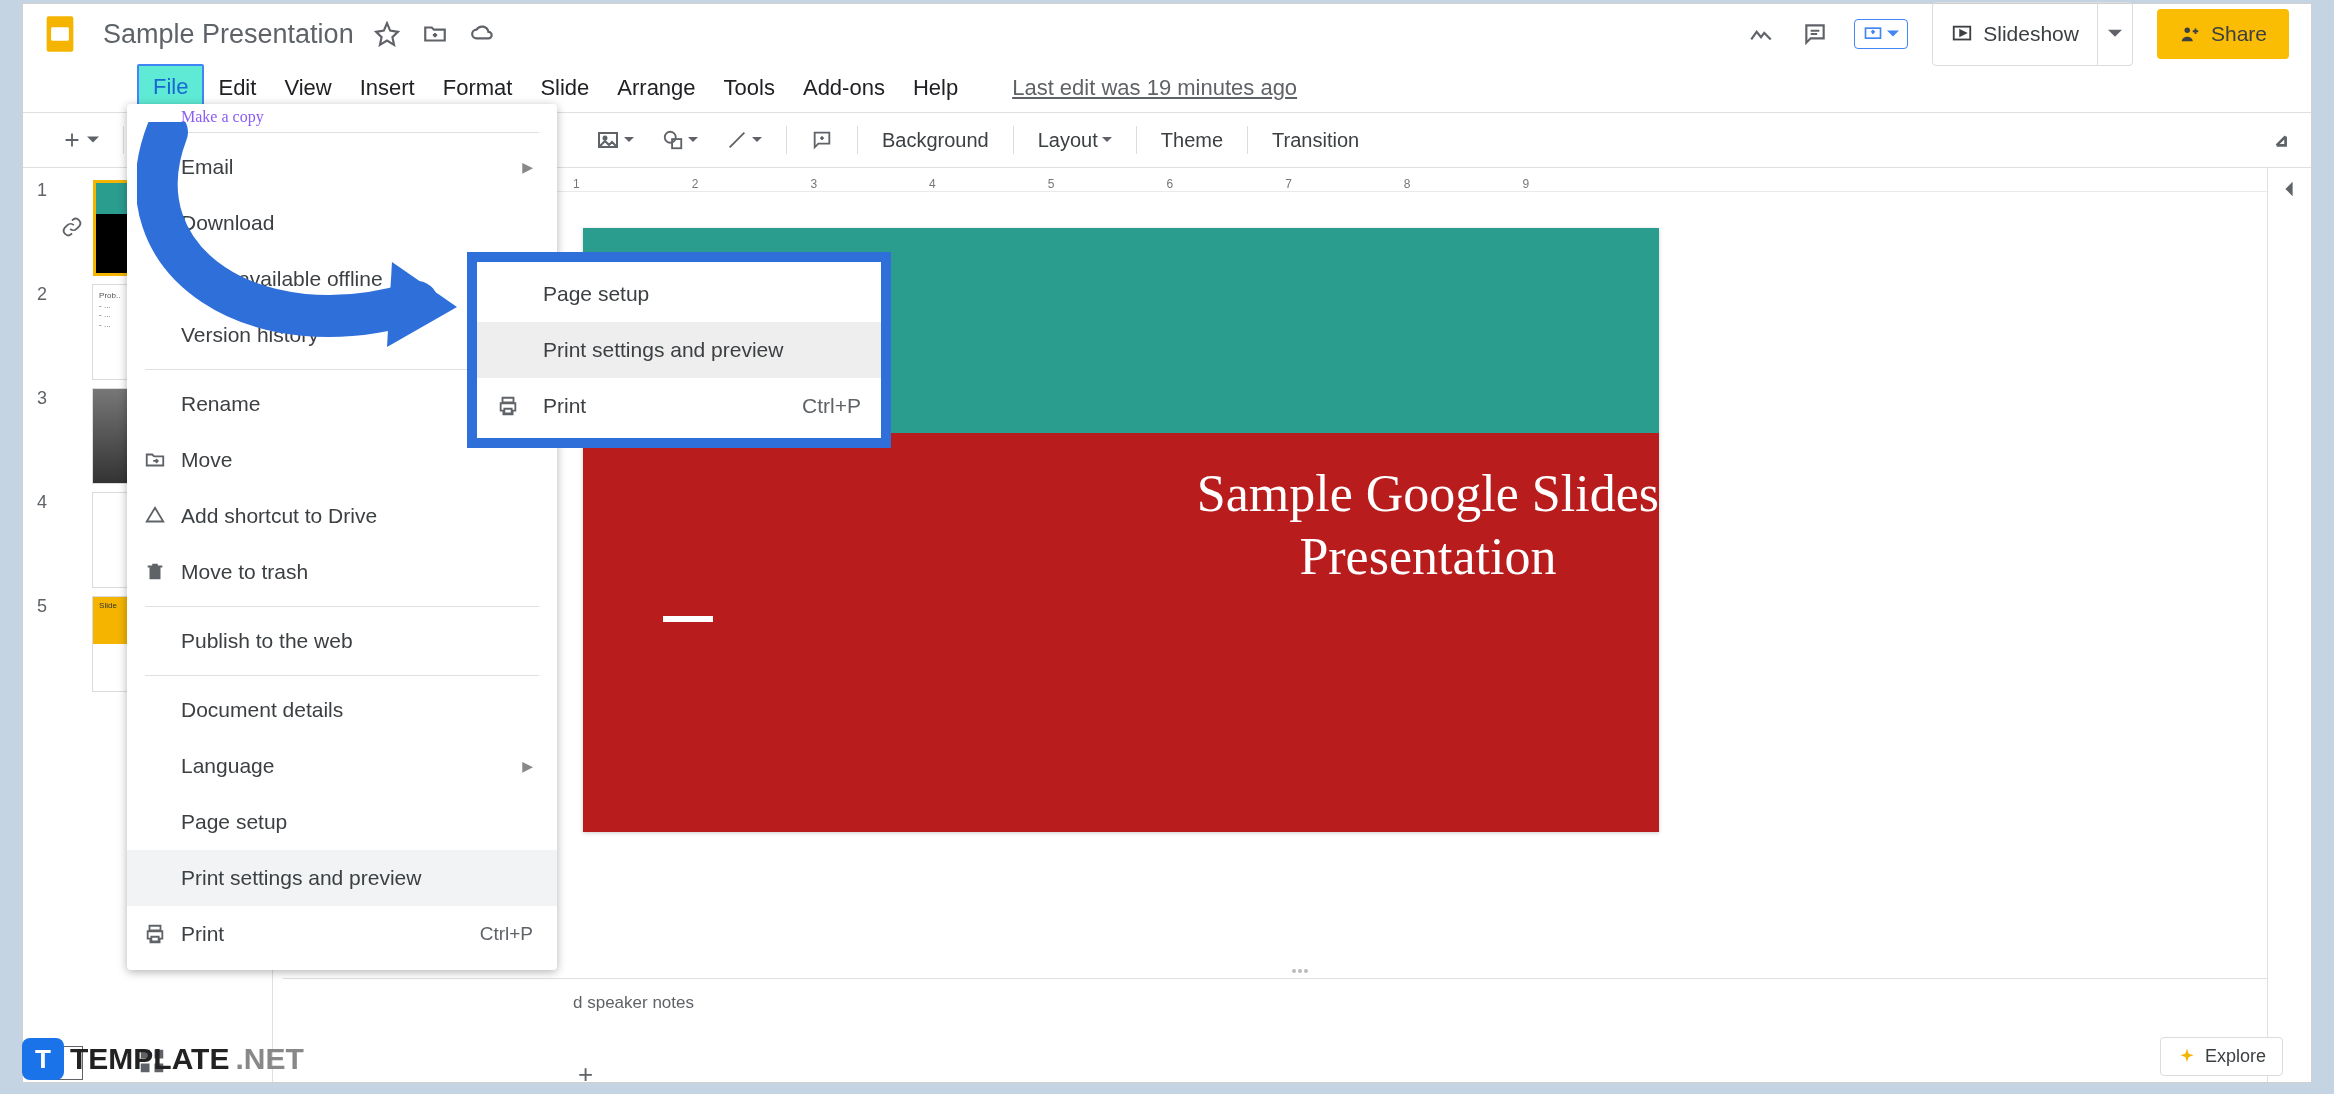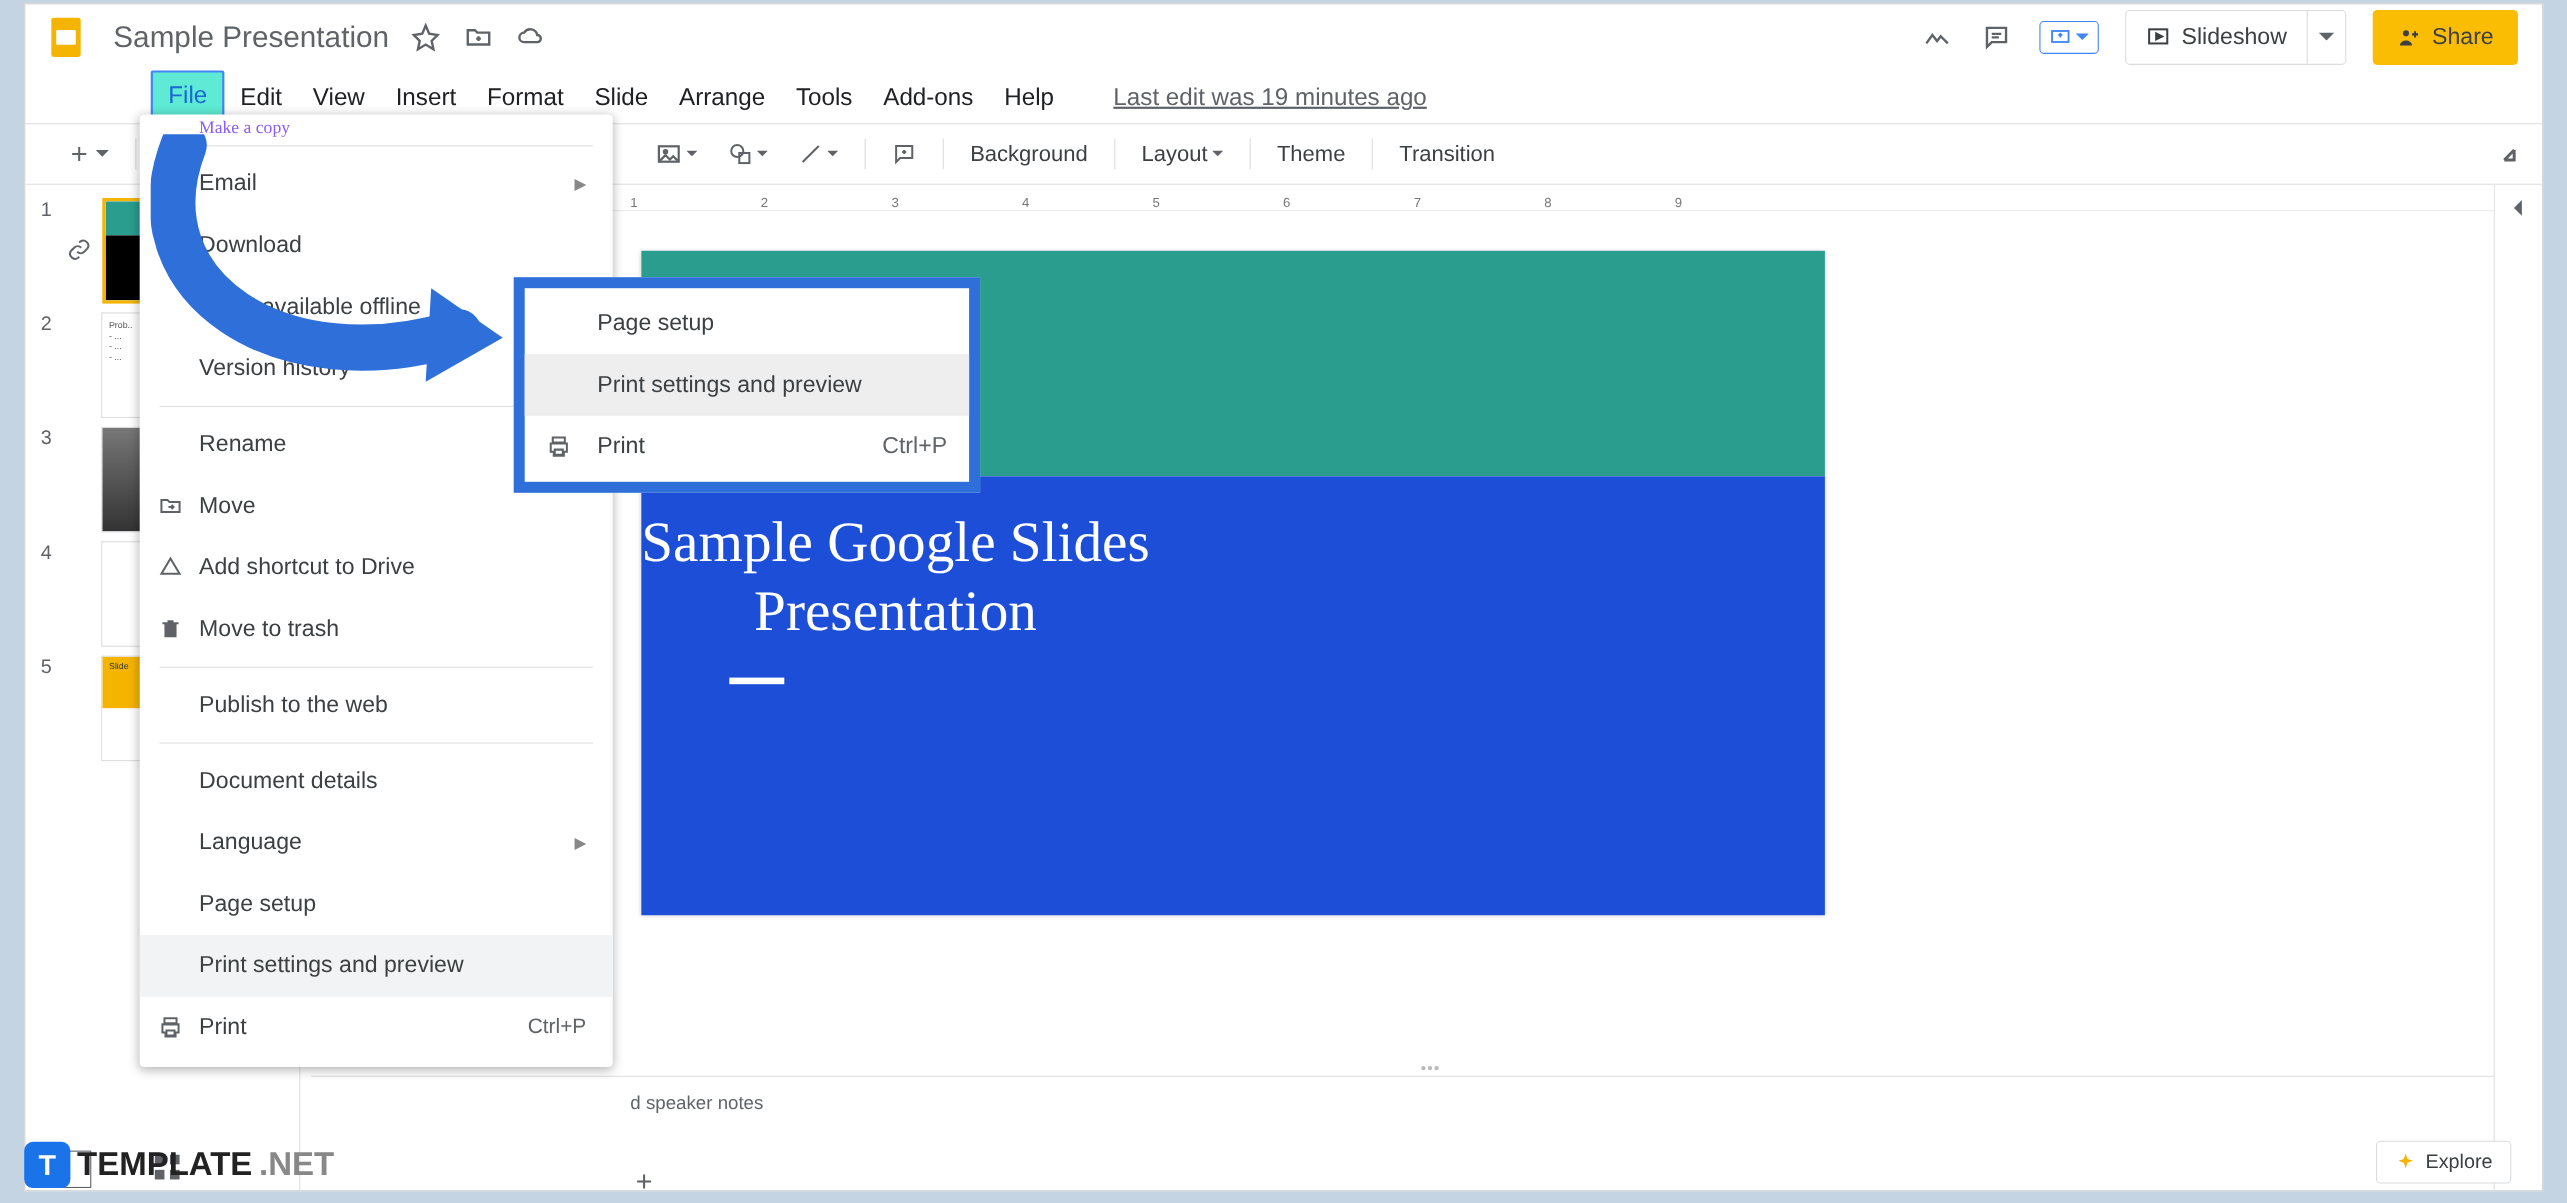--- a/index.html
+++ b/index.html
@@ -6,21 +6,21 @@
   body { font-family: Arial, sans-serif; background: #c5d4e3; width: 2334px; height: 1094px; overflow: hidden; position: relative; }
   .frame { position: absolute; left: 22px; top: 3px; width: 2290px; height: 1080px; background: #fff; border: 1px solid #d0d0d0; }
   .top-bar { display: flex; align-items: center; height: 60px; padding: 0 12px; }
   .logo { width: 50px; height: 50px; display: flex; align-items: center; justify-content: center; margin-right: 10px; }
   .logo svg { width: 40px; height: 40px; }
   .doc-title-row { display: flex; align-items: center; gap: 18px; margin-left: 8px; }
   .doc-title { font-size: 27px; color: #5f6368; }
   .icon-btn { width: 30px; height: 30px; display: flex; align-items: center; justify-content: center; cursor: pointer; color: #5f6368; }
   .spacer { flex: 1; }
   .header-right { display: flex; align-items: center; gap: 24px; padding-right: 10px; }
-  .present-split { display: flex; border: 1px solid #dadce0; border-radius: 4px; height: 50px; align-items: center; }
+  .present-split { display: flex; border: 1px solid #dadce0; border-radius: 4px; height: 64px; align-items: center; }
   .present-main { display: flex; align-items: center; gap: 10px; padding: 0 18px; font-size: 21px; color: #3c4043; }
   .present-drop { border-left: 1px solid #dadce0; padding: 0 10px; height: 100%; display: flex; align-items: center; }
   .share-btn { background: #fbbc04; border-radius: 4px; height: 50px; padding: 0 22px; display: flex; align-items: center; gap: 10px; font-size: 21px; color: #3c4043; }
   .upload-btn { border: 1px solid #4285f4; border-radius: 4px; padding: 4px 8px; display: flex; align-items: center; gap: 4px; color: #4285f4; }
   .menu-bar { display: flex; align-items: center; height: 48px; padding-left: 114px; gap: 0; font-size: 22px; color: #202124; }
   .menu-item { padding: 8px 14px; cursor: pointer; border-radius: 4px; }
   .menu-item.active { background: #5eead4; color: #1967d2; border: 2px solid #4285f4; border-radius: 2px; margin-top: -2px; }
   .last-edit { margin-left: 40px; color: #5f6368; text-decoration: underline; font-size: 22px; }
   .toolbar { height: 56px; border-top: 1px solid #e0e0e0; border-bottom: 1px solid #e0e0e0; display: flex; align-items: center; padding: 0 10px 0 28px; gap: 8px; font-size: 20px; color: #5f6368; }
   .tool { padding: 6px 10px; display: flex; align-items: center; gap: 4px; cursor: pointer; border-radius: 4px; }
@@ -35,21 +35,21 @@
   .slide-thumb.active { border: 3px solid #f4b400; }
   .thumb1 .t-top { height: 34%; background: #2a9d8f; }
   .thumb1 .t-bot { height: 66%; background: #000; }
   .thumb5 .t-top { height: 50%; background: #f4b400; font-size:8px; padding: 4px 6px; color:#333;}
   .thumb5 .t-bot { height: 50%; background: #fff; }
   .link-icon { width: 22px; height: 22px; color: #5f6368; position: relative; top: 36px; }
   .canvas-area { flex: 1; position: relative; overflow: hidden; }
   .ruler { height: 24px; background: #fff; border-bottom: 1px solid #e8eaed; position: relative; display:flex; align-items:flex-end; padding-left: 300px; font-size: 12px; color: #777; gap: 112px; }
   .slide-canvas { position: absolute; left: 310px; top: 60px; width: 1076px; height: 604px; box-shadow: 0 1px 4px rgba(0,0,0,0.2); }
   .sc-top { height: 34%; background: #2a9d8f; }
-  .sc-bot { height: 66%; background: #1d4ed8; display: flex; flex-direction: column; align-items: flex-start; padding-top: 30px; color: #fff; font-family: Georgia, serif; }
+  .sc-bot { height: 66%; background: #b91c1c; display: flex; flex-direction: column; align-items: flex-end; padding-top: 30px; color: #fff; font-family: Georgia, serif; }
   .sc-title { font-size: 52px; line-height: 1.2; text-align: center; }
   .sc-line { width: 50px; height: 6px; background: #fff; margin-top: 28px; align-self: flex-start; margin-left: 80px; }
   .speaker-notes { position: absolute; bottom: 38px; left: 260px; right: 44px; height: 66px; border-top: 1px solid #e0e0e0; padding: 14px 290px; font-size: 17px; color: #5f6368; }
   .notes-handle { position:absolute; left:50%; top:-10px; width:50px; height:8px; display:flex; gap:2px; justify-content:center;}
   .notes-handle span{width:4px;height:4px;background:#bbb;border-radius:50%;}
   .right-rail { width: 44px; border-left: 1px solid #e0e0e0; display:flex; flex-direction:column; }
   .right-rail .collapse { padding: 12px; color: #5f6368; }
   .explore-btn { position: absolute; right: 28px; bottom: 6px; border: 1px solid #dadce0; border-radius: 4px; padding: 8px 16px; display: flex; align-items: center; gap: 8px; background: #fff; font-size: 18px; color: #3c4043; }
   .dropdown { position: absolute; left: 104px; top: 100px; width: 430px; background: #fff; box-shadow: 0 2px 10px rgba(0,0,0,0.3); border-radius: 4px; padding: 4px 0 8px 0; font-size: 21px; color: #3c4043; z-index: 100; }
   .dd-item { display: flex; align-items: center; height: 56px; padding: 0 24px 0 54px; cursor: pointer; position: relative; gap: 12px; }

